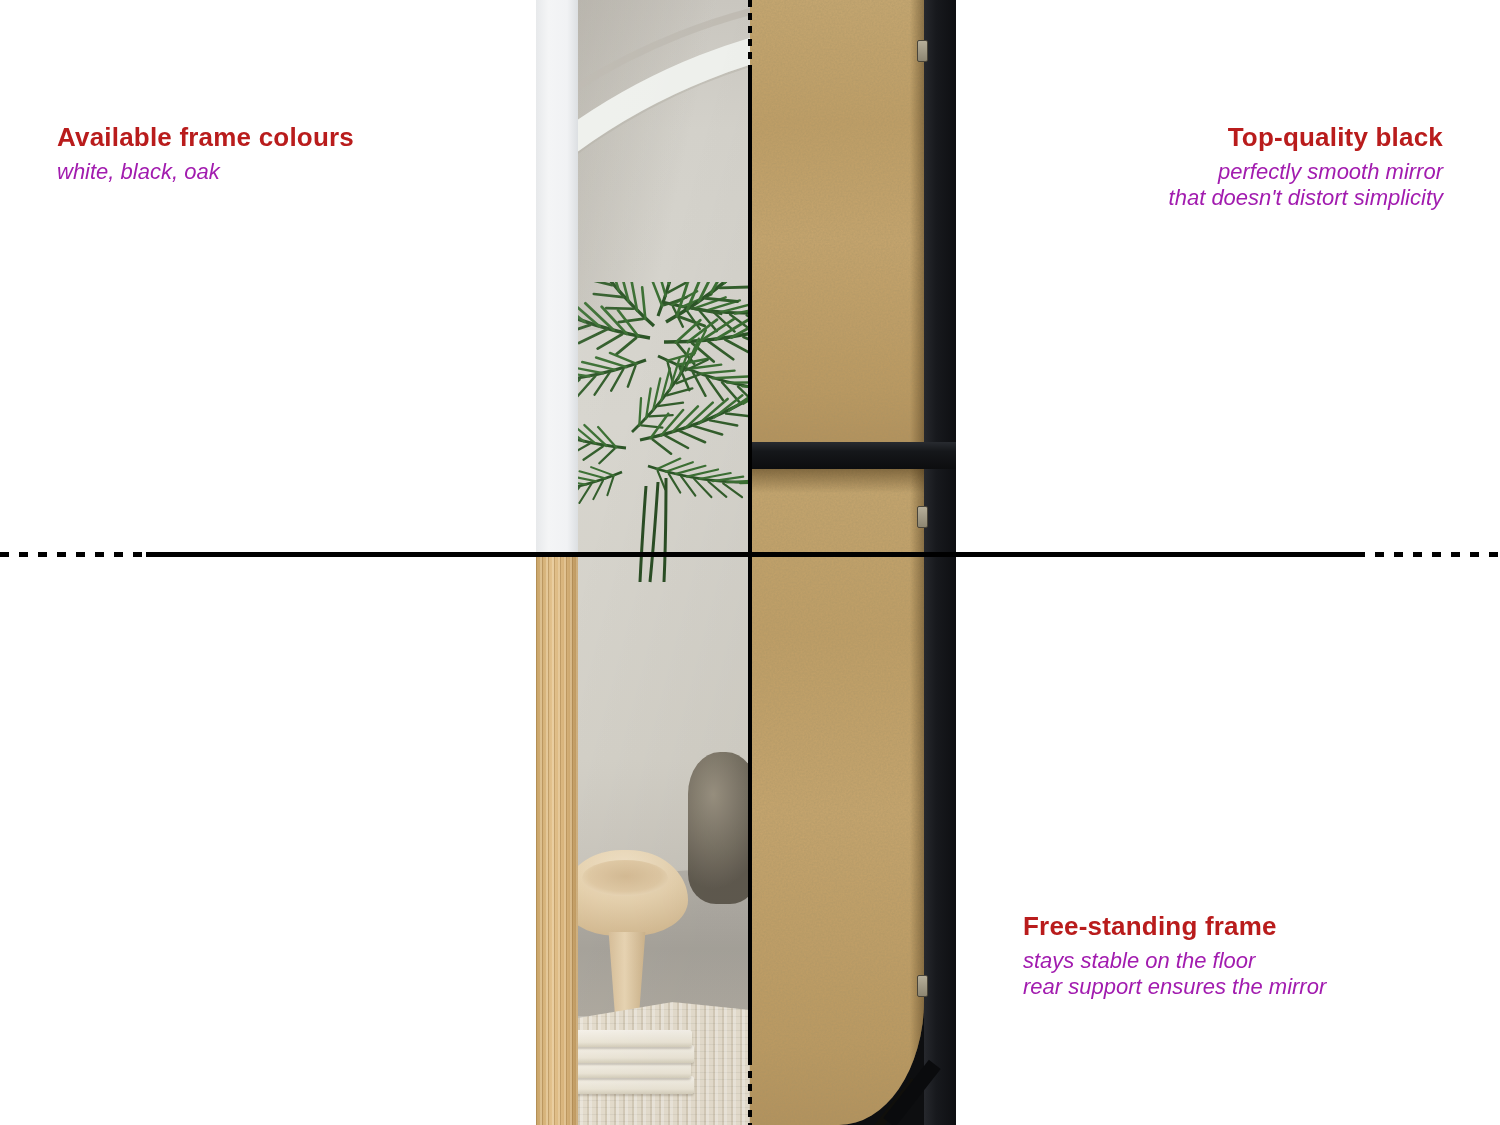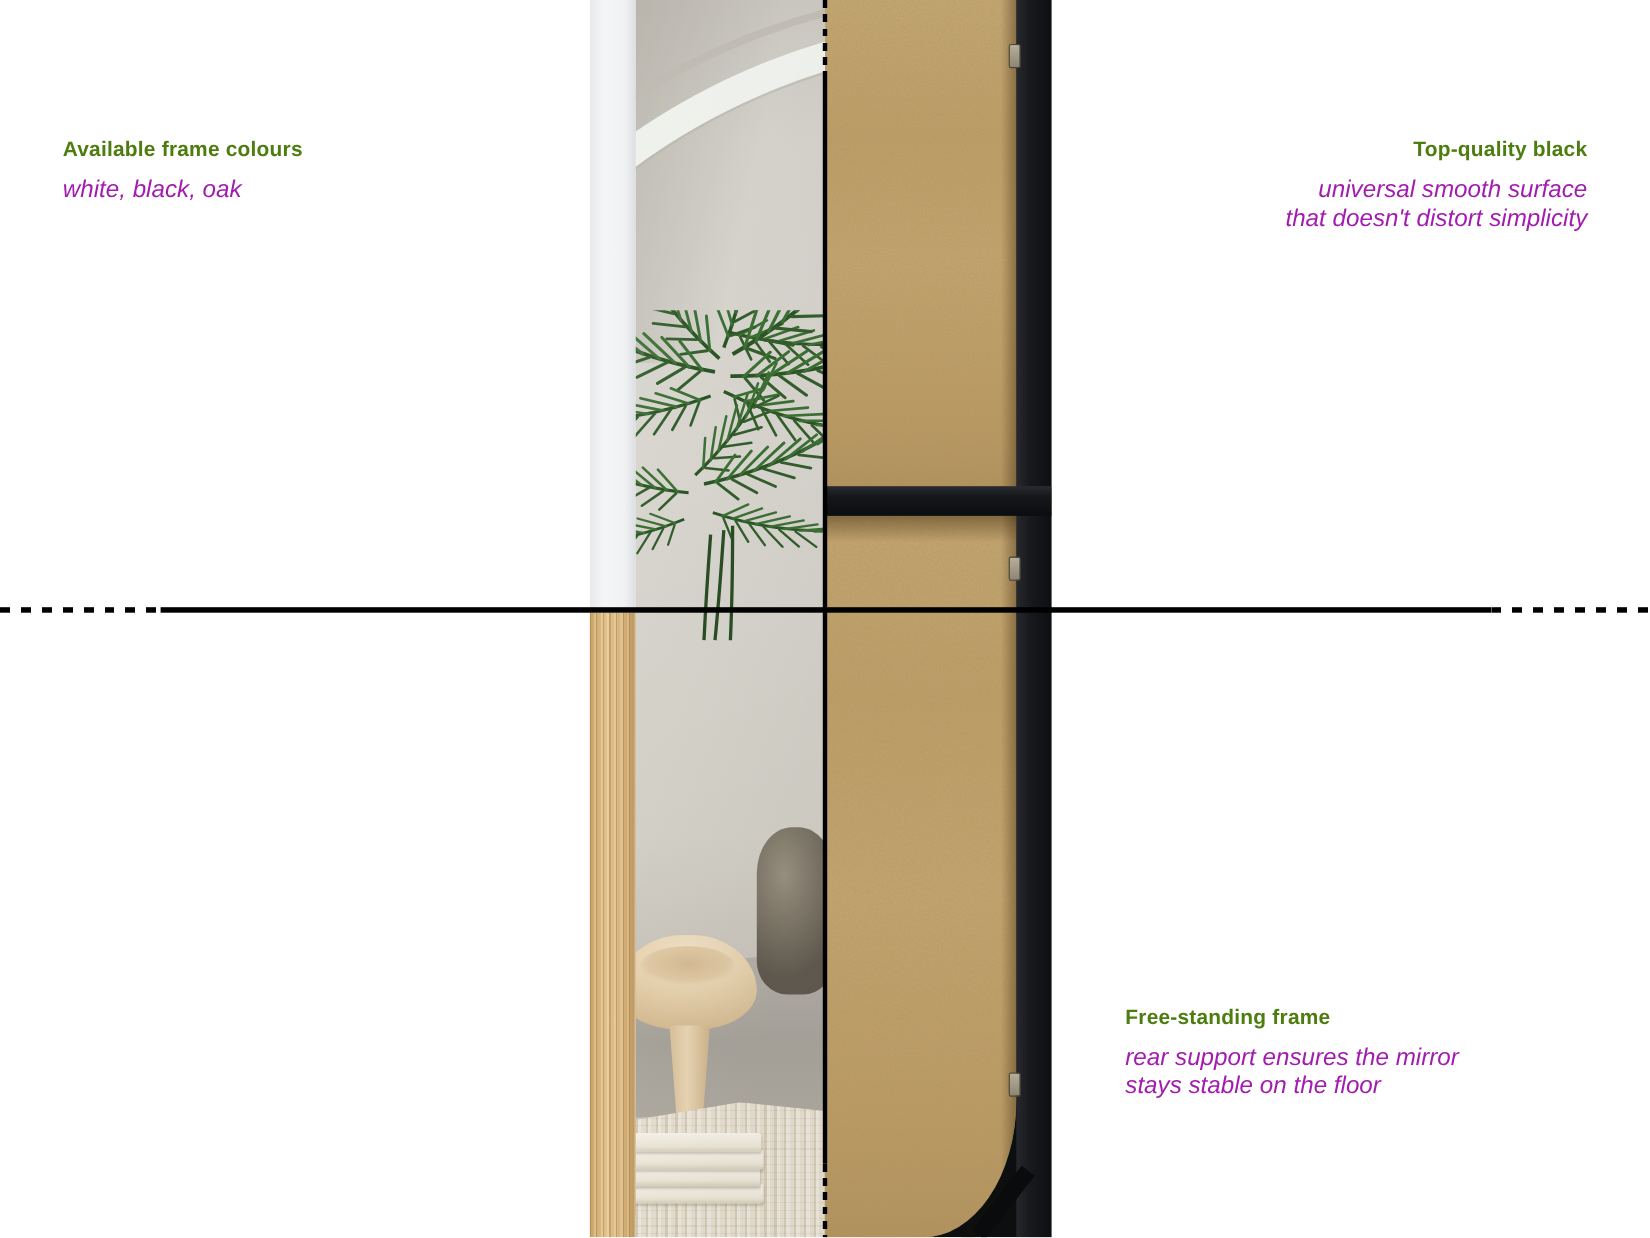--- a/index.html
+++ b/index.html
@@ -3,21 +3,21 @@
 <meta charset="utf-8">
 <style>
   html,body{margin:0;padding:0;background:#ffffff;}
   .canvas{
     position:relative;width:1500px;height:1125px;background:#ffffff;overflow:hidden;
     font-family:"Liberation Sans","DejaVu Sans",sans-serif;color:#1b1b1b;
   }
 
   
   .feature{position:absolute;width:420px;}
-  .feature .title{font-size:19px;line-height:30px;font-weight:bold;margin:0;letter-spacing:.2px;color:#4d7c0f;}
+  .feature .title{font-size:26px;line-height:30px;font-weight:bold;margin:0;letter-spacing:.2px;color:#b91c1c;}
   .feature .sub{font-size:22px;line-height:26px;font-style:italic;margin:7px 0 0 0;color:#a21caf;}
   .feature .sub span{display:block;}
   .f-tl{left:57px;top:122px;text-align:left;}
   .f-tr{right:57px;top:122px;text-align:right;}
   .f-bl{left:57px;top:911px;text-align:left;}
   .f-br{right:57px;top:911px;text-align:left;}
 
   
   .photo{position:absolute;left:536px;top:0;width:420px;height:1125px;overflow:hidden;}
 
@@ -107,31 +107,31 @@
   <section class="feature f-tl">
     <h2 class="title">Available frame colours</h2>
     <p class="sub">
       <span>white, black, oak</span>
     </p>
   </section>
 
   <section class="feature f-tr">
     <h2 class="title">Top-quality black</h2>
     <p class="sub">
-      <span>universal smooth surface</span>
+      <span>perfectly smooth mirror</span>
       <span>that doesn't distort simplicity</span>
     </p>
   </section>
 
 
   <section class="feature f-br">
     <h2 class="title">Free-standing frame</h2>
     <p class="sub">
+      <span>stays stable on the floor</span>
       <span>rear support ensures the mirror</span>
-      <span>stays stable on the floor</span>
     </p>
   </section>
 
   <div class="photo">
 
     <div class="front">
       <div class="frame-white"></div>
       <div class="frame-oak"></div>
 
       <div class="reflection">

